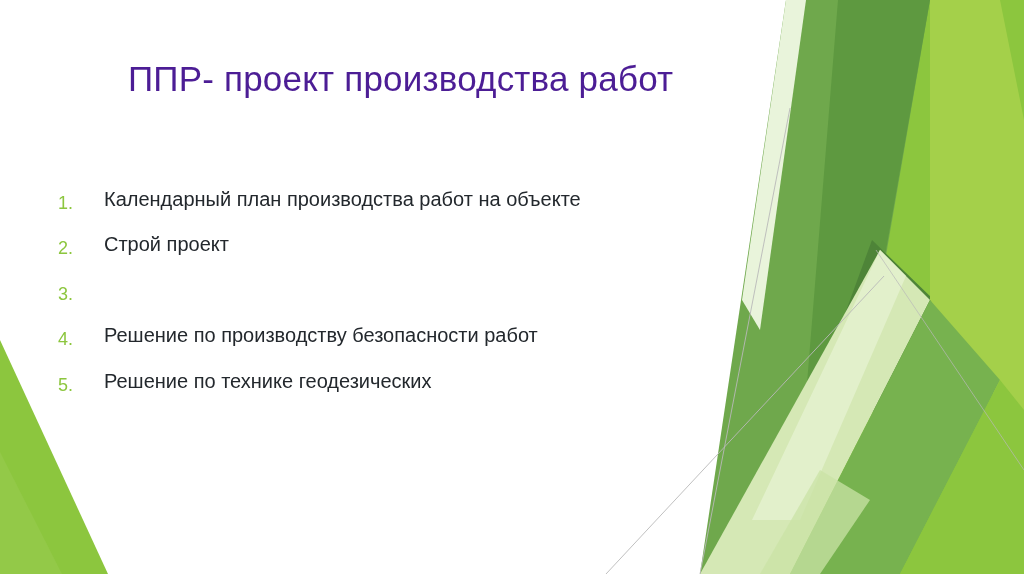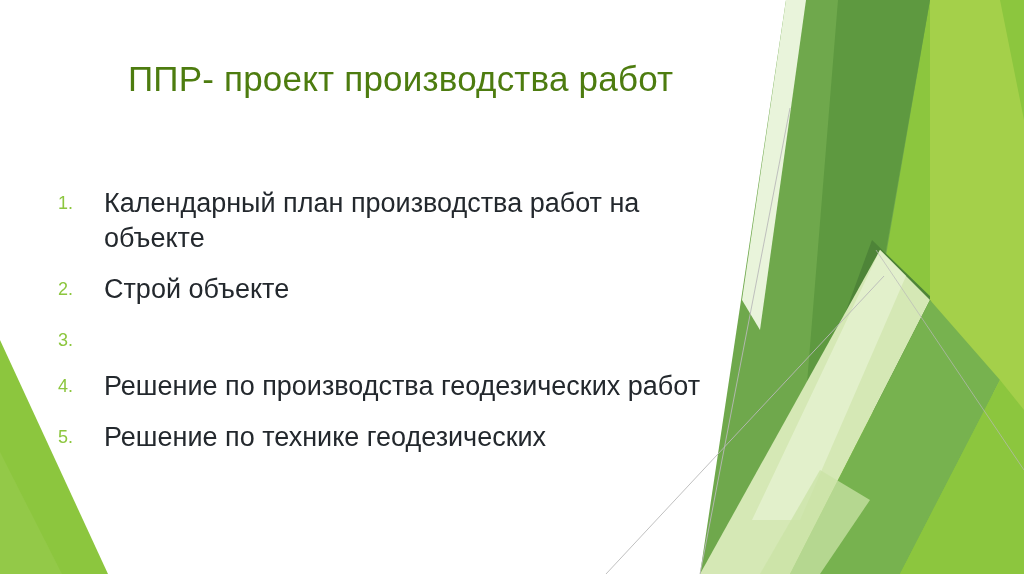--- a/index.html
+++ b/index.html
@@ -39,21 +39,21 @@
     height: 58px;
     display: flex;
     align-items: center;
   }
   .slide-title {
     margin: 0;
     font-size: 35px;
     font-weight: 400;
     line-height: 1.12;
     letter-spacing: 0.2px;
-    color: #4d7c0f;
+    color: #4c1d95;
     white-space: nowrap;
   }
 
   
   .content-list {
     position: absolute;
     left: 58px;
     top: 186px;
     width: 700px;
     margin: 0;
@@ -72,21 +72,21 @@
     flex: 0 0 auto;
     width: 46px;
     font-size: 18px;
     color: #8CC63E;
     line-height: 1.30;
     padding-top: 6px;
     text-align: left;
   }
   .item-text {
     flex: 1 1 auto;
-    font-size: 27px;
+    font-size: 20px;
     color: #23282D;
     line-height: 1.30;
     max-width: 600px;
   }
   .item-wrap .item-text {
     max-width: 590px;
   }
 </style>
 </head>
 <body>
@@ -133,30 +133,30 @@
 
   <ol class="content-list">
 
     <li class="list-item item-wrap">
       <span class="item-number">1.</span>
       <span class="item-text">Календарный план производства работ на объекте</span>
     </li>
 
     <li class="list-item">
       <span class="item-number">2.</span>
-      <span class="item-text">Строй объекте</span>
+      <span class="item-text">Строй проект</span>
     </li>
 
     <li class="list-item">
       <span class="item-number">3.</span>
     </li>
 
     <li class="list-item">
       <span class="item-number">4.</span>
-      <span class="item-text">Решение по производства геодезических работ</span>
+      <span class="item-text">Решение по производству безопасности работ</span>
     </li>
 
     <li class="list-item">
       <span class="item-number">5.</span>
       <span class="item-text">Решение по технике геодезических</span>
     </li>
 
   </ol>
 
 </div>

